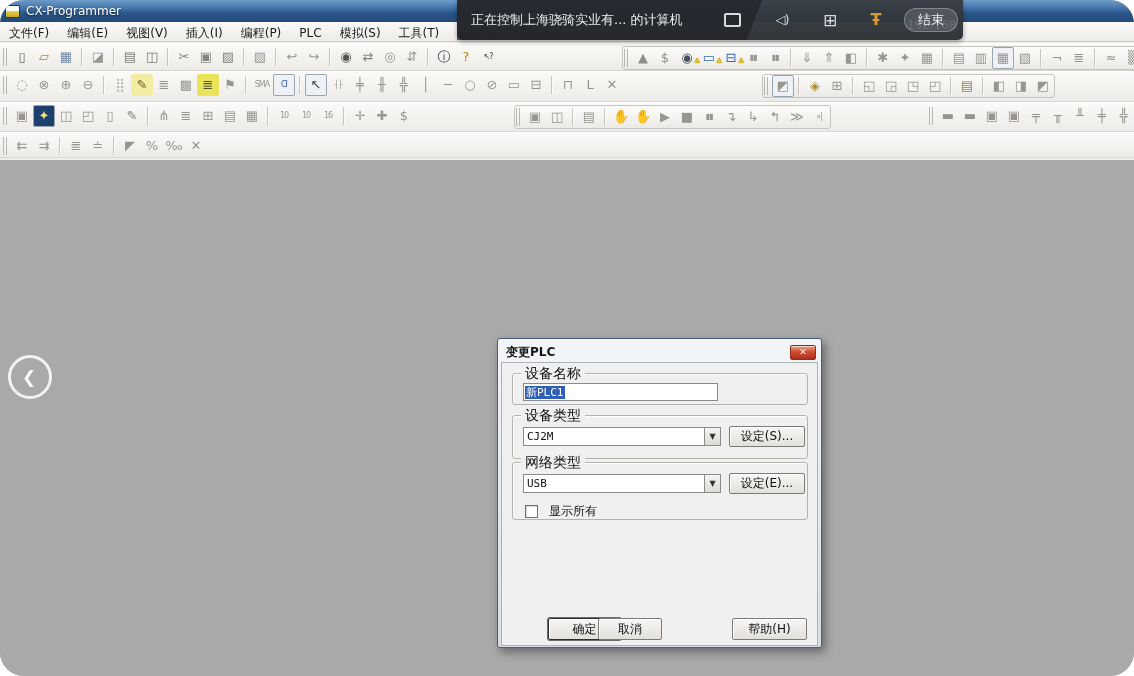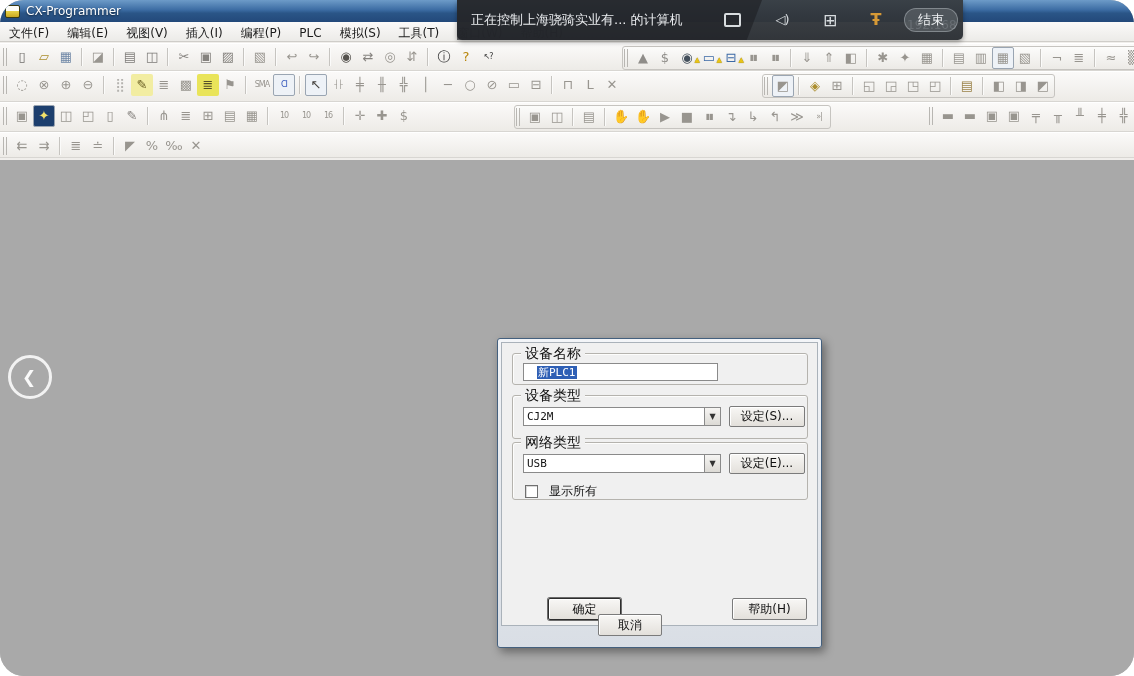--- a/index.html
+++ b/index.html
@@ -83,21 +83,21 @@
   .grp { position:absolute; left:10px; width:296px; border:1px solid #b5b3ae; border-radius:3px;
     box-shadow:inset 1px 1px 0 #fdfdfc; }
   .grp-label { position:absolute; top:-8px; left:8px; background:#f0f0f0; padding:0 4px;
     font-size:14px; color:#111; line-height:14px; }
   .grp-name { top:10px; height:32px; }
   .grp-devtype { top:52px; height:44px; }
   .grp-nettype { top:99px; height:58px; }
   .grp-comment { top:169px; height:71px; }
 
   .name-input { position:absolute; left:10px; top:9px; width:195px; height:18px; background:#fff;
-    border:1px solid #8a8a8a; font-size:12px; line-height:16px; padding-left:13px; }
+    border:1px solid #8a8a8a; font-size:12px; line-height:16px; padding-left:1px; }
   .sel-text { background:#2e5fb5; color:#fff; padding:0 1px; font-family:"DejaVu Sans Mono",monospace; font-size:11px; }
 
   .combo { position:absolute; left:10px; top:11px; width:198px; height:19px; display:flex; }
   .combo-text { flex:1; background:#fff; border:1px solid #8a8a8a; border-right:none;
     font-family:"DejaVu Sans Mono",monospace; font-size:11px; line-height:17px; padding-left:3px; color:#111; }
   .combo-arrow { width:17px; background:linear-gradient(#f6f5f3,#dcdad5); border:1px solid #8a8a8a;
     color:#333; font-size:8px; text-align:center; line-height:17px; }
 
   .btn { background:linear-gradient(#f8f7f5,#e3e0db); border:1px solid #7b7b7b; border-radius:2px;
     box-shadow:inset 1px 1px 0 #ffffff; font-size:12px; color:#111; text-align:center; }
@@ -111,21 +111,21 @@
   .comment-box { position:absolute; left:10px; top:10px; width:278px; height:55px; background:#fff;
     border:1px solid #8a8a8a; }
   .sbar { position:absolute; right:0; top:0; bottom:0; width:15px; background:#f1efec;
     border-left:1px solid #d5d3cf; }
   .sb-btn { position:absolute; left:0; width:15px; height:14px; background:linear-gradient(#f5f4f2,#dedbd6);
     border:1px solid #b5b2ad; font-size:6px; color:#555; text-align:center; line-height:12px; }
   .sb-up { top:0; } .sb-dn { bottom:0; }
 
   .dlg-btn { position:absolute; top:255px; height:22px; line-height:20px; }
   .btn-ok { left:10px; width:73px; border:1px solid #2e2e2e; box-shadow:inset 1px 1px 0 #fff,0 0 0 1px #6b6b6b;margin-left:36px; }
-  .btn-cancel { left:96px; width:64px;margin-top:16px; }
+  .btn-cancel { left:96px; width:64px; }
   .btn-help { left:230px; width:75px; }
 </style>
 </head>
 <body>
 
 <div class="screen">
 
   <div class="workspace"></div>
 
   <div class="titlebar">
@@ -163,20 +163,24 @@
     <span class="rb-ico rb-pin">Ŧ</span>
     <span class="rb-ghost">192.168</span>
     <div class="rb-end">结束</div>
   </div>
 
   <div class="back-btn">
     <span class="back-glyph">❮</span>
   </div>
 
   <div class="dialog">
+    <div class="dlg-title">
+      <span>变更PLC</span>
+      <span class="dlg-close">✕</span>
+    </div>
     <div class="dlg-body">
 
       <div class="grp grp-name">
         <span class="grp-label">设备名称</span>
         <div class="name-input">
           <span class="sel-text">新PLC1</span>
         </div>
       </div>
 
       <div class="grp grp-devtype">

